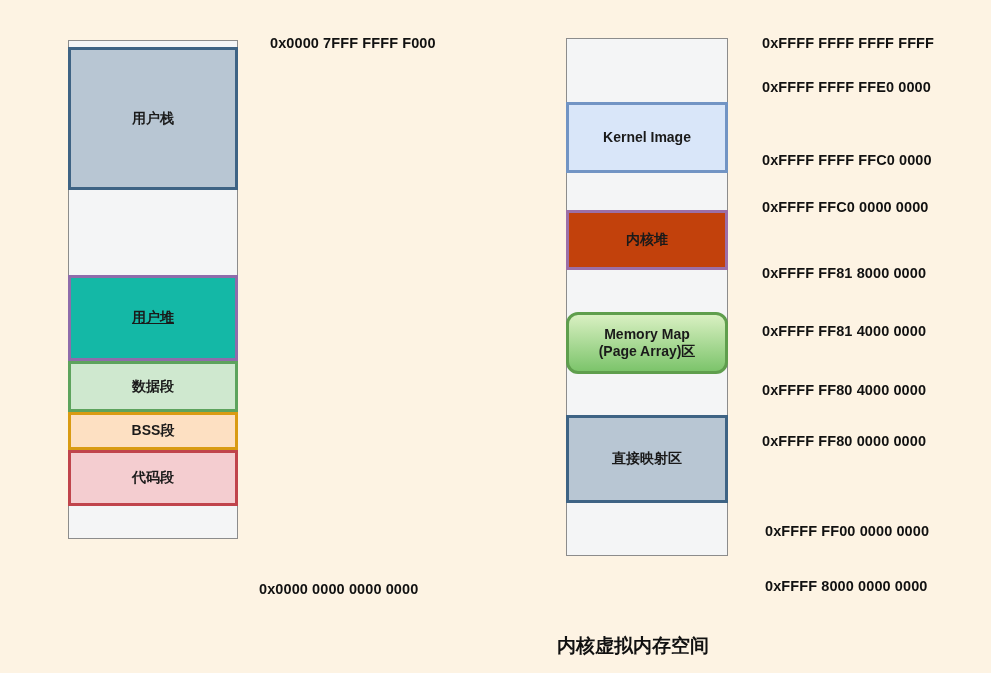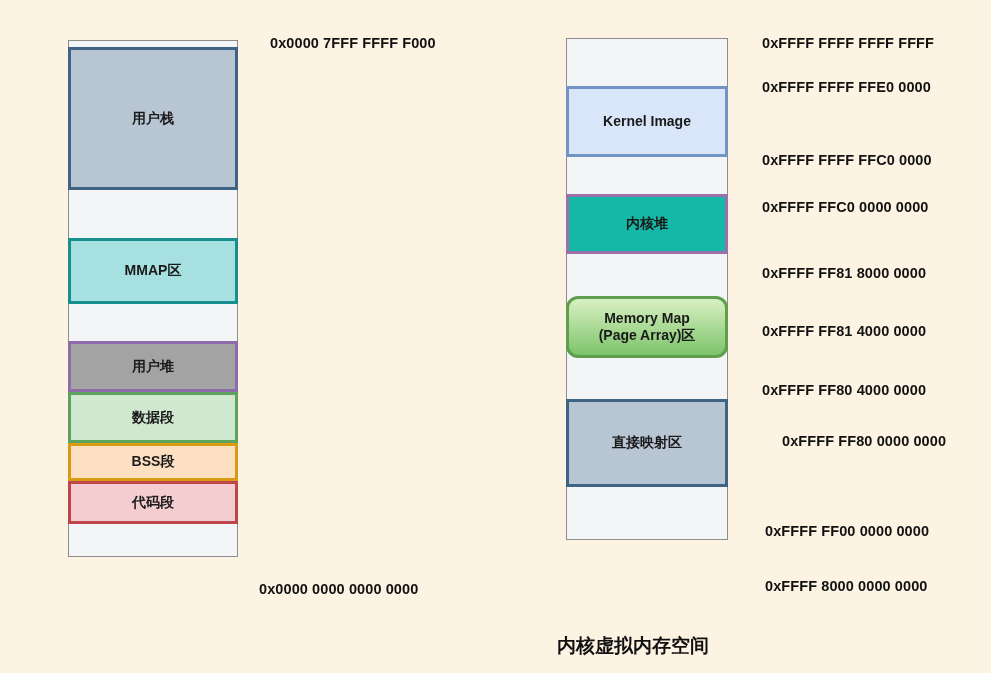--- a/index.html
+++ b/index.html
@@ -93,56 +93,53 @@
     <div class="stack-wrap" id="process-stack">
         <div class="region gap" style="height: 6px; background-color: rgb(244, 245, 246);">
           <span class="label"></span>
         </div>
         <div class="region filled" style="height: 143px; background-color: rgb(184, 198, 211); border-color: rgb(62, 99, 132);">
           <span class="label">用户栈</span>
         </div>
         <div class="region gap" style="height: 48px; background-color: rgb(244, 245, 246);">
           <span class="label"></span>
         </div>
-        <div class="region filled" style="height: 66px; background-color: rgb(167, 224, 224); border-color: rgb(23, 143, 143);">
-          <span class="label">MMAP区</span>
-        </div>
         <div class="region gap" style="height: 37px; background-color: rgb(244, 245, 246);">
           <span class="label"></span>
         </div>
-        <div class="region filled" style="height: 51px; background-color: #a3a3a3; border-color: rgb(142, 108, 171);">
+        <div class="region filled" style="height: 86px; background-color: #14b8a6; border-color: rgb(142, 108, 171); text-decoration: underline;">
           <span class="label">用户堆</span>
         </div>
         <div class="region filled" style="height: 51px; background-color: rgb(207, 232, 207); border-color: rgb(93, 163, 93);">
           <span class="label">数据段</span>
         </div>
         <div class="region filled" style="height: 38px; background-color: rgb(253, 224, 194); border-color: rgb(217, 155, 19);">
           <span class="label">BSS段</span>
         </div>
-        <div class="region filled" style="height: 43px; background-color: rgb(244, 205, 208); border-color: rgb(192, 68, 76);">
+        <div class="region filled" style="height: 56px; background-color: rgb(244, 205, 208); border-color: rgb(192, 68, 76);">
           <span class="label">代码段</span>
         </div>
         <div class="region gap" style="height: 32px; background-color: rgb(244, 245, 246);">
           <span class="label"></span>
         </div>
       </div>
   </div>
 
   <div class="column col-kernel">
     <div class="stack-wrap" id="kernel-stack">
         <div class="region gap" style="height: 47px; background-color: rgb(244, 245, 246);">
           <span class="label"></span>
         </div>
-        <div class="region filled" style="height: 71px; background-color: rgb(217, 230, 249); border-color: rgb(114, 148, 196);">
+        <div class="region filled" style="height: 71px; background-color: rgb(217, 230, 249); border-color: rgb(114, 148, 196); margin-top: 16px;">
           <span class="label">Kernel Image</span>
         </div>
         <div class="region gap" style="height: 37px; background-color: rgb(244, 245, 246);">
           <span class="label"></span>
         </div>
-        <div class="region filled" style="height: 60px; background-color: #14b8a6; border-color: rgb(156, 111, 168);">
+        <div class="region filled" style="height: 60px; background-color: #c2410c; border-color: rgb(156, 111, 168);">
           <span class="label">内核堆</span>
         </div>
         <div class="region gap" style="height: 42px; background-color: rgb(244, 245, 246);">
           <span class="label"></span>
         </div>
         <div class="region filled" style="height: 62px; background: linear-gradient(rgb(217, 240, 194), rgb(124, 196, 107)); border-color: rgb(95, 158, 77); border-radius: 12px;">
           <span class="label">Memory Map
 (Page Array)区</span>
         </div>
         <div class="region gap" style="height: 41px; background-color: rgb(244, 245, 246);">
@@ -160,20 +157,20 @@
   <div id="address-layer">
       <div class="addr" style="top: 35px; left: 270px; text-align: right;">0x0000 7FFF FFFF F000</div>
       <div class="addr" style="top: 581px; left: 259px;">0x0000 0000 0000 0000</div>
       <div class="addr" style="top: 35px; left: 762px;">0xFFFF FFFF FFFF FFFF</div>
       <div class="addr" style="top: 79px; left: 762px;">0xFFFF FFFF FFE0 0000</div>
       <div class="addr" style="top: 152px; left: 762px;">0xFFFF FFFF FFC0 0000</div>
       <div class="addr" style="top: 199px; left: 762px;">0xFFFF FFC0 0000 0000</div>
       <div class="addr" style="top: 265px; left: 762px;">0xFFFF FF81 8000 0000</div>
       <div class="addr" style="top: 323px; left: 762px;">0xFFFF FF81 4000 0000</div>
       <div class="addr" style="top: 382px; left: 762px;">0xFFFF FF80 4000 0000</div>
-      <div class="addr" style="top: 433px; left: 762px; margin-left: 20px;">0xFFFF FF80 0000 0000</div>
+      <div class="addr" style="top: 433px; left: 762px;">0xFFFF FF80 0000 0000</div>
       <div class="addr" style="top: 523px; left: 765px;">0xFFFF FF00 0000 0000</div>
       <div class="addr" style="top: 578px; left: 765px;">0xFFFF 8000 0000 0000</div>
     </div>
 
   <div class="caption caption-kernel">内核虚拟内存空间</div>
 
 </div>
 
 </body></html>

